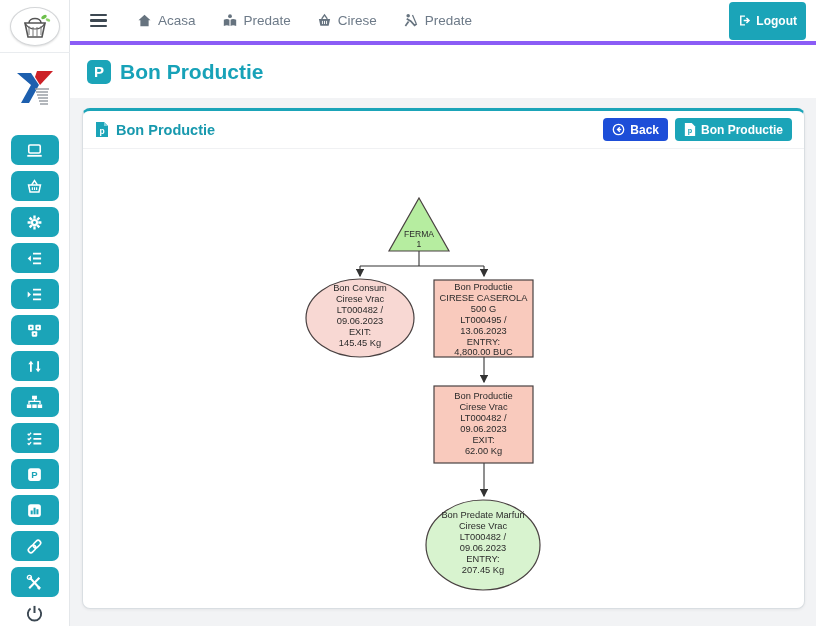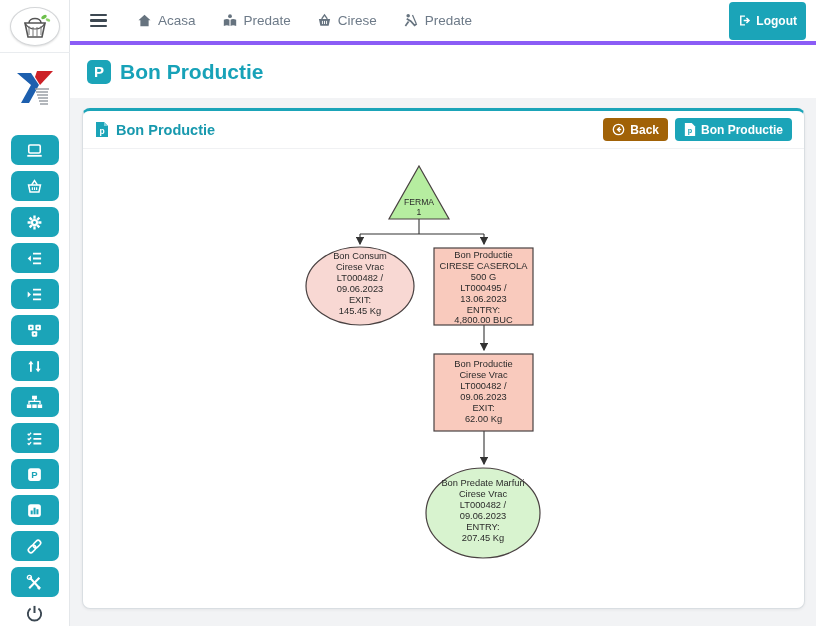--- a/index.html
+++ b/index.html
@@ -46,24 +46,24 @@
   .card { position:absolute; left:12px; top:10px; width:723px; height:501px; background:#fff;
     border:1px solid #d9dee2; border-top:3px solid #1ba4b8; border-radius:8px;
     box-shadow:0 1px 3px rgba(0,0,0,.06); }
   .card-header { height:38px; display:flex; align-items:center; padding:0 12px;
     border-bottom:1px solid #f0f1f3; }
   .card-title { display:flex; align-items:center; gap:7px; font-size:14.5px; font-weight:bold;
     color:#1899ae; }
   .card-actions { margin-left:auto; display:flex; gap:7px; }
   .btn { border:none; border-radius:4px; color:#fff; font-size:12px; font-weight:bold;
     height:23px; padding:0 9px; display:flex; align-items:center; gap:5px; cursor:pointer; }
-  .btn-back { background:#a16207;text-align:center; }
+  .btn-back { background:#1d4ed8;text-align:center; }
   .btn-teal { background:#1ba4b8; }
 
-  .diagram-wrap { position:absolute; left:198px; top:36px; width:320px; height:440px; }
+  .diagram-wrap { position:absolute; left:198px; top:68px; width:320px; height:440px; }
   .node-text { font-size:9.3px; fill:#2b2b2b; text-anchor:middle;
     font-family:"Liberation Sans","DejaVu Sans",sans-serif; }
   .tri-text { font-size:8.6px; }
   .edge { stroke:#333; stroke-width:1.1; fill:none; }
   .node-shape { stroke:#494141; stroke-width:1.2; }
 </style>
 </head>
 <body>
 
 <aside class="sidebar">

